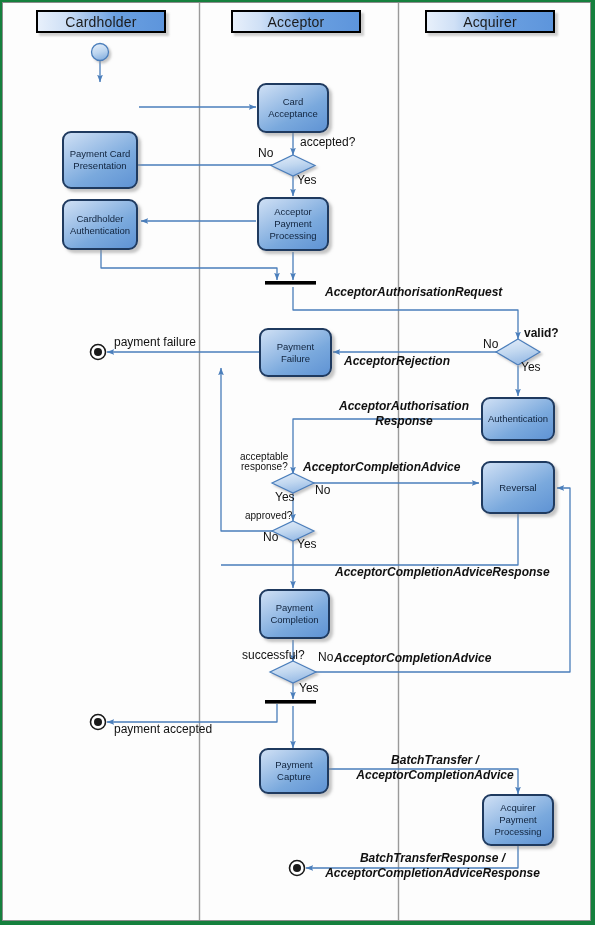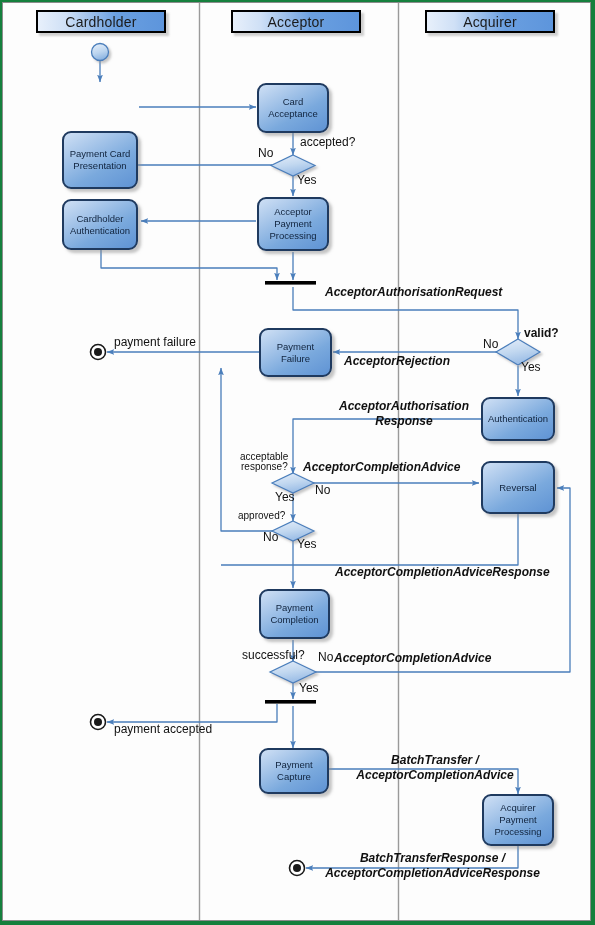--- a/index.html
+++ b/index.html
@@ -275,21 +275,21 @@
       <div>Acquirer</div>
       <div>Payment</div>
       <div>Processing</div>
     </div>
   </div>
 
   <div class="lbl" style="left:300px; top:137px;">accepted?</div>
   <div class="lbl" style="left:524px; top:328px;font-weight:bold;">valid?</div>
   <div class="lbl small" style="left:240px; top:452px;">acceptable</div>
   <div class="lbl small" style="left:241px; top:462px;">response?</div>
-  <div class="lbl small" style="left:238px; top:511px;">approved?</div>
+  <div class="lbl small" style="left:245px; top:511px;">approved?</div>
   <div class="lbl" style="left:242px; top:650px;">successful?</div>
 
   <div class="lbl" style="left:258px; top:148px;">No</div>
   <div class="lbl" style="left:297px; top:175px;">Yes</div>
 
   <div class="lbl" style="left:483px; top:339px;">No</div>
   <div class="lbl" style="left:521px; top:362px;">Yes</div>
 
   <div class="lbl" style="left:315px; top:485px;">No</div>
   <div class="lbl" style="left:275px; top:492px;">Yes</div>

